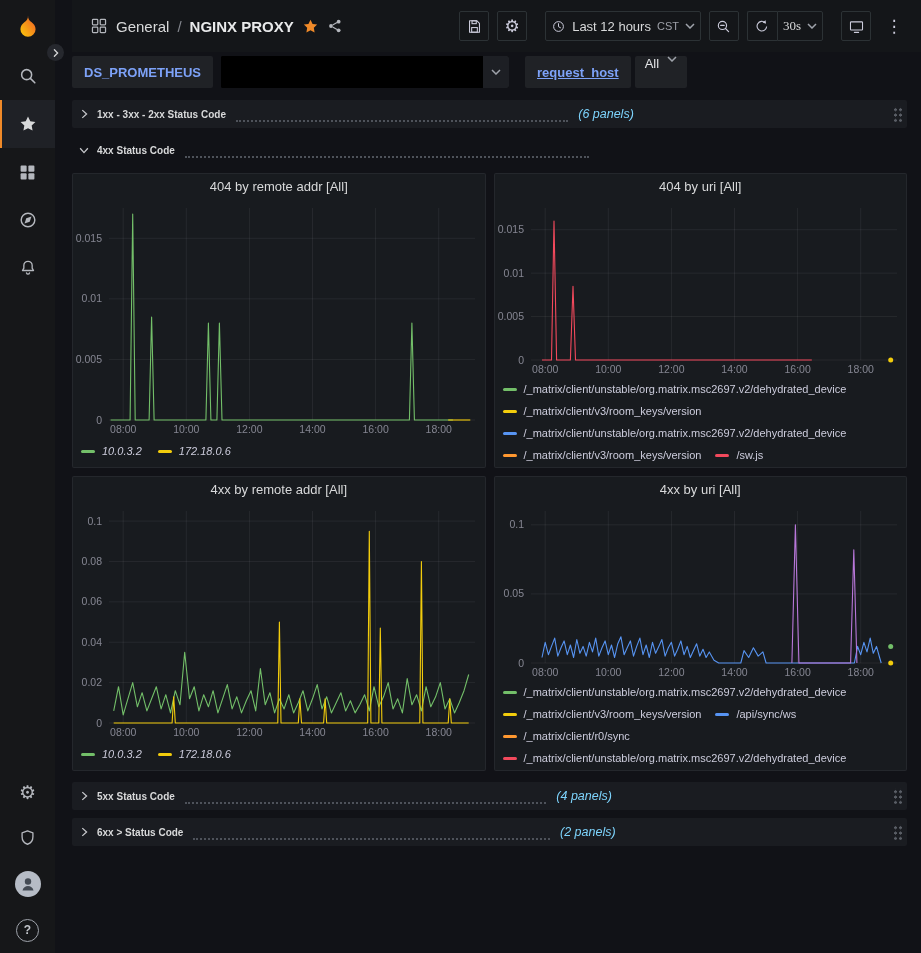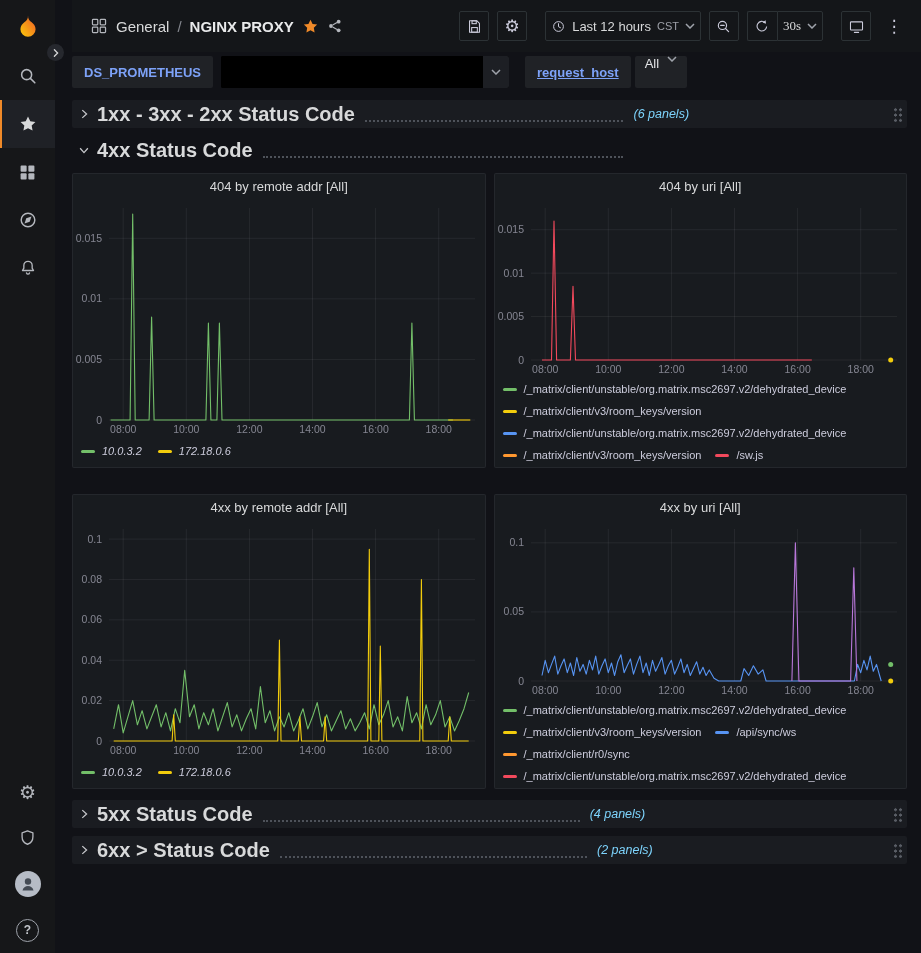--- a/index.html
+++ b/index.html
@@ -32,26 +32,26 @@
   .var-label{height:32px;display:flex;align-items:center;padding:0 12px;background:#202226;border-radius:2px;font-size:13px;font-weight:bold;}
   .var-select{height:32px;display:flex;border-radius:2px;cursor:pointer;}
   .black-select{width:288px;background:#000;}
   .black-fill{flex:1;height:100%;background:#000;border-radius:2px 0 0 2px;}
   .caret-cell{width:26px;height:100%;display:flex;align-items:center;justify-content:center;background:#1d1f24;border-radius:0 2px 2px 0;}
   .all-select{background:#202226;padding:0 10px;gap:8px;font-size:13px;color:#e3e4e6;margin-left:-4px;}
   .row-head{height:28px;display:flex;align-items:center;padding:0 4px 0 6px;margin-bottom:8px;cursor:pointer;}
   .row-head.strip{background:#1a1c21;border-radius:2px;}
   .row-chev{display:flex;align-items:center;margin-right:7px;}
   .row-chev.open svg{transform:rotate(90deg);}
-  .row-title{font-size:20px;font-weight:bold;color:#d8d9da;white-space:nowrap;}
+  .row-title{font-size:10px;font-weight:bold;color:#d8d9da;white-space:nowrap;}
   .leader{flex:1 1 auto;height:13px;border-bottom:2px dotted #4e525a;margin:0 10px;}
   .row-count{font-size:12.5px;font-style:italic;color:#7dd3fc;white-space:nowrap;}
   .row-spacer{flex:0.75 1 auto;}
   .drag-handle{width:10px;height:16px;background-image:radial-gradient(#5a5e66 1.2px,transparent 1.4px);background-size:5px 5.4px;background-position:0 1px;margin-left:10px;}
-  .panels{display:grid;grid-template-columns:1fr 1fr;gap:26px 8px;margin:9px 0 11px 0;}
+  .panels{display:grid;grid-template-columns:1fr 1fr;gap:8px 8px;margin:9px 0 11px 0;}
   .panel{height:295px;background:#181b1f;border:1px solid rgba(204,204,220,0.07);border-radius:2px;box-sizing:border-box;overflow:hidden;}
   .panel-title{height:26px;line-height:26px;text-align:center;font-size:13px;font-weight:500;color:#d8d9da;cursor:pointer;white-space:nowrap;}
   .plot{width:100%;}
   .panel.short .plot{height:236px;}
   .panel.tall .plot{height:176px;}
   .plot line.grid{stroke:rgba(204,204,220,0.08);}
   .plot text.tick{fill:rgba(204,204,220,0.6);font-size:10.5px;font-family:"Liberation Sans","DejaVu Sans",sans-serif;}
   .plot polyline.series{fill:none;stroke-width:1.1;stroke-linejoin:round;}
   .legend{padding:0 4px 0 8px;}
   .legend.inline{height:30px;display:flex;align-items:center;gap:16px;overflow:hidden;font-style:italic;}

